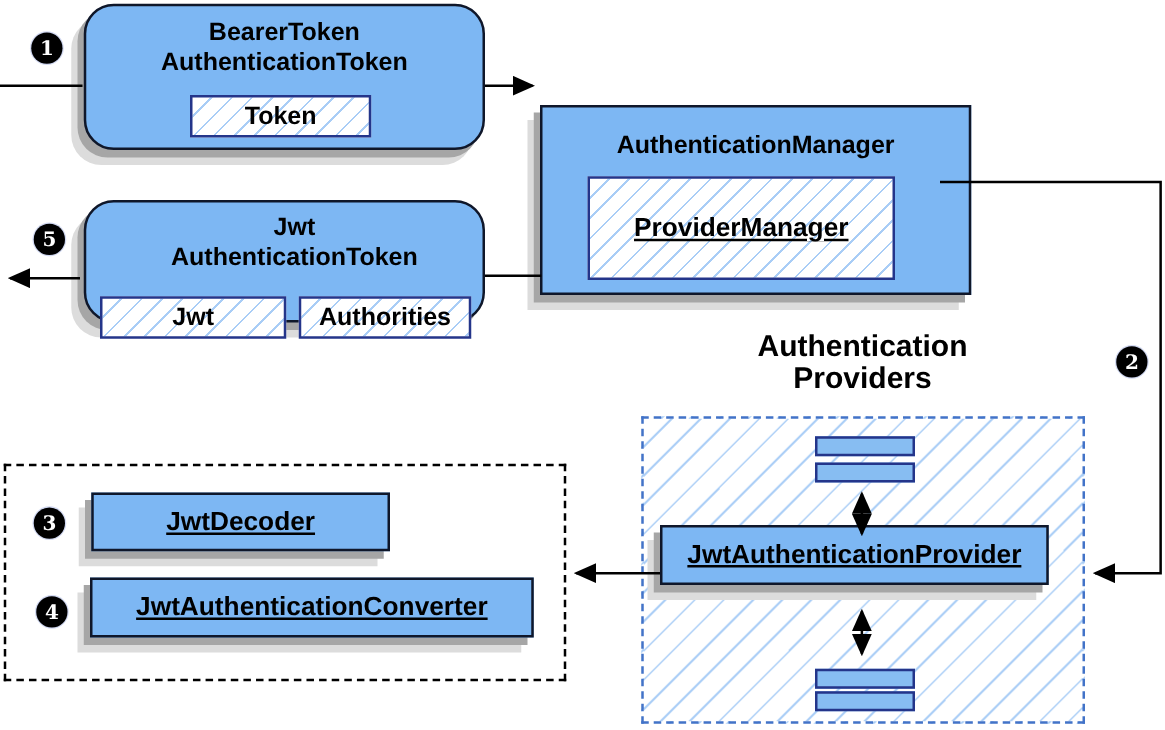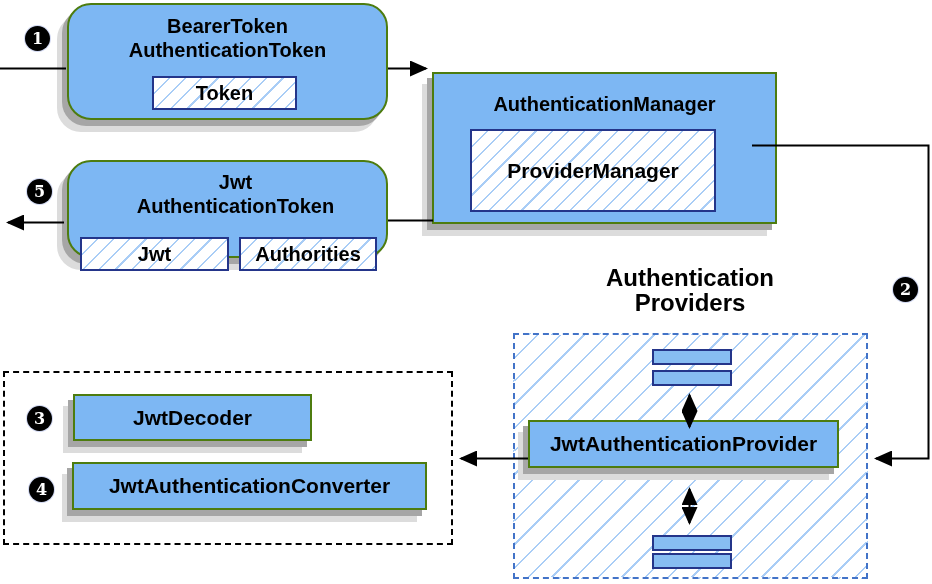--- a/index.html
+++ b/index.html
@@ -1,20 +1,20 @@
 <!DOCTYPE html>
 <html><head>
 <meta charset="utf-8">
 <style>
   html,body{margin:0;padding:0;background:#ffffff;}
   .stage{
     position:relative;width:932px;height:584px;background:#ffffff;
     font-family:"Liberation Sans", sans-serif;overflow:hidden;
   }
-  .node{position:absolute;box-sizing:border-box;background:#7db7f3;border:2px solid #4d7c0f;}
+  .node{position:absolute;box-sizing:border-box;background:#7db7f3;border:2px solid #0f172a;}
   .round{border-radius:24px;}
   .shadowed{box-shadow:-5px 6px 0 #a6a6a6,-10px 12px 0 #dcdcdc;}
   .title{font-weight:bold;font-size:20px;line-height:24px;text-align:center;color:#000;}
   .flexcenter{display:flex;align-items:center;justify-content:center;}
   .field{
     position:absolute;box-sizing:border-box;background-color:#ffffff;
     border:2px solid #24358a;font-weight:bold;font-size:20px;color:#000;
     display:flex;align-items:center;justify-content:center;
   }
   .hatch-sm{
@@ -36,21 +36,21 @@
   .badge{
     position:absolute;width:25px;height:25px;border-radius:50%;background:#000;
     color:#fff;display:flex;align-items:center;justify-content:center;
     font-family:"DejaVu Serif", serif;font-weight:bold;font-size:16px;z-index:10;
     box-shadow:0 0 0 1px rgba(70,100,200,0.25);
   }
   .label-block{
     position:absolute;text-align:center;font-weight:bold;font-size:24px;line-height:25px;color:#000;
   }
   svg.connectors{position:absolute;left:0;top:0;z-index:5;pointer-events:none;}
-  .big-text{font-weight:bold;font-size:21px;color:#000;}
+  .big-text{font-weight:bold;font-size:21px;color:#000;text-decoration:underline;}
 </style>
 </head>
 <body>
 
 <div class="stage">
 
   <div class="node round shadowed" style="left:67px;top:3px;width:321px;height:117px;">
     <div class="title" style="padding-top:9px;">
       <div>BearerToken</div>
       <div>AuthenticationToken</div>
@@ -66,21 +66,21 @@
       <div>AuthenticationToken</div>
     </div>
     <div class="field hatch-sm" style="left:11px;top:75px;width:149px;height:34px;">
       <span>Jwt</span>
     </div>
     <div class="field hatch-sm" style="left:170px;top:75px;width:138px;height:34px;">
       <span>Authorities</span>
     </div>
   </div>
 
-  <div class="node shadowed" style="left:432px;top:72px;width:345px;height:152px;">
+  <div class="node shadowed" style="left:432px;top:84px;width:345px;height:152px;">
     <div class="title" style="padding-top:18px;">AuthenticationManager</div>
     <div class="field hatch-sm big-text" style="left:36px;top:55px;width:246px;height:83px;font-size:21px;">
       <span>ProviderManager</span>
     </div>
   </div>
 
   <div class="label-block" style="left:590px;top:265px;width:200px;">
     <div>Authentication</div>
     <div>Providers</div>
   </div>

